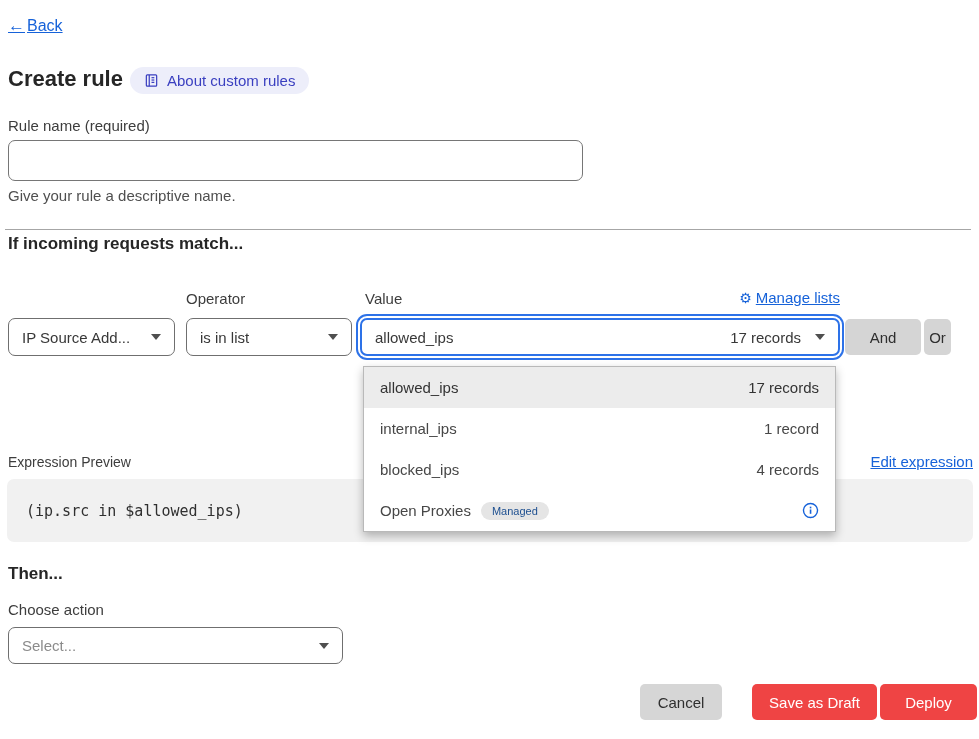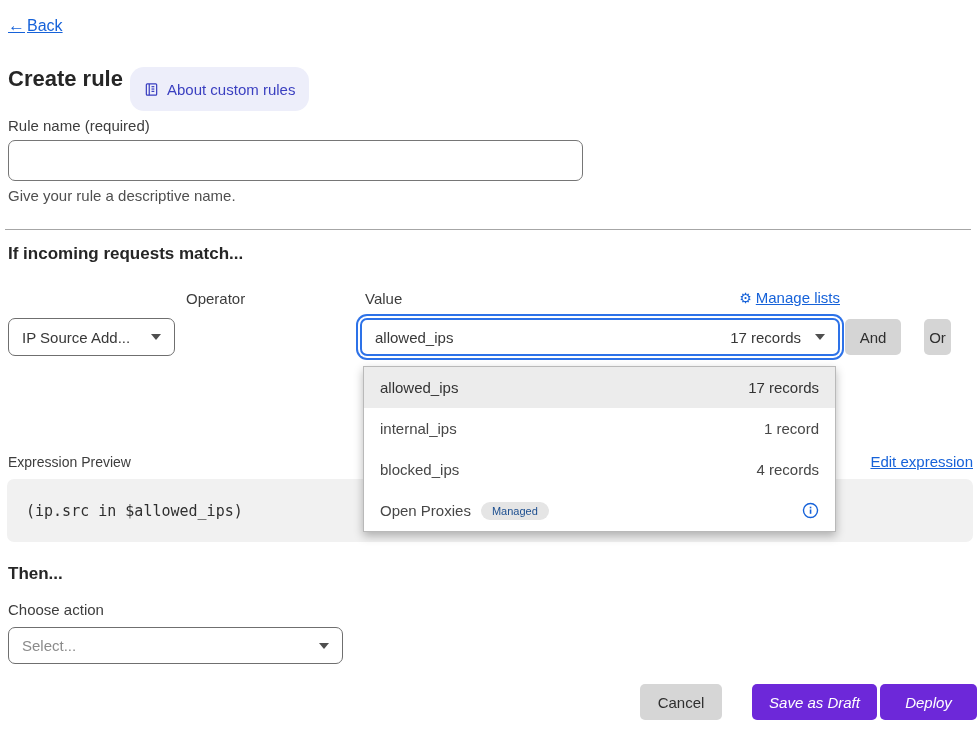--- a/index.html
+++ b/index.html
@@ -13,39 +13,39 @@
   
   .back-link {
     left:8px; top:16px; font-size:16px; color:#1662d9; text-decoration:underline;
     cursor:pointer; display:flex; align-items:center; gap:2px;
   }
   .back-arrow { text-decoration:none; font-size:17px; }
 
   
   .page-title { left:8px; top:66px; font-size:22px; font-weight:700; color:#262626; }
   .about-badge {
-    left:130px; top:67px; height:44px; padding:0 14px; background:#edeefa;
+    left:130px; top:67px; height:27px; padding:0 14px; background:#edeefa;
     border-radius:14px; display:flex; align-items:center; gap:8px;
     color:#3a3fc0; font-size:15px; cursor:pointer;
   }
 
   
   .field-label { font-size:15px; color:#3d3d3d; }
   .rule-name-label { left:8px; top:117px; }
   .rule-name-input {
     left:8px; top:140px; width:575px; height:41px; border:1px solid #767676;
     border-radius:7px; background:#fff; font:15px "Liberation Sans",sans-serif;
     padding:0 12px; color:#333; outline:none;
   }
   .rule-helper { left:8px; top:187px; font-size:15px; color:#4f4f4f; }
 
   .divider { left:5px; top:229px; width:966px; height:0; border-top:1px solid #a6a6a6; }
 
   .section-heading { font-size:17px; font-weight:700; color:#262626; }
-  .match-heading { left:8px; top:244px; }
+  .match-heading { left:8px; top:234px; }
 
   .label-field { left:8px; top:290px;margin-top:32px; }
   .label-operator { left:186px; top:290px; }
   .label-value { left:365px; top:290px; }
 
   .manage-lists {
     left:360px; top:289px; width:480px; text-align:right; font-size:15px;
   }
   .manage-lists a {
     color:#1662d9; text-decoration:underline; cursor:pointer;
@@ -67,21 +67,21 @@
   .value-right { display:flex; align-items:center; gap:14px; }
   .chevron {
     width:0; height:0; border-left:5.5px solid transparent;
     border-right:5.5px solid transparent; border-top:6.5px solid #4f4f4f;
   }
   .gray-btn {
     background:#d5d5d5; border:none; border-radius:5px; color:#2f2f2f;
     font:15px "Liberation Sans",sans-serif; cursor:pointer;
     display:flex; align-items:center; justify-content:center;
   }
-  .and-btn { left:845px; top:319px; width:56px; height:36px; }
+  .and-btn { left:845px; top:319px; width:76px; height:36px; }
   .or-btn  { left:924px; top:319px; width:27px; height:36px; }
 
   
   .dropdown-panel {
     left:363px; top:366px; width:473px; background:#fff;
     border:1px solid #b9b9b9; box-shadow:0 4px 9px rgba(0,0,0,0.28); z-index:5;
   }
   .dd-row {
     height:41px; display:flex; align-items:center; justify-content:space-between;
     padding:0 16px; font-size:15px; color:#474747; cursor:pointer;
@@ -115,21 +115,21 @@
   .action-select { left:8px; top:627px; width:335px; height:37px; }
   .placeholder-text { color:#8b8b8b; }
 
   
   .footer-btn {
     height:36px; border:none; border-radius:5px;
     font:15px "Liberation Sans",sans-serif; cursor:pointer;
     display:flex; align-items:center; justify-content:center;
   }
   .cancel-btn { left:640px; top:684px; width:82px; background:#d6d6d6; color:#2f2f2f; }
-  .blue-btn { background:#6d28d9; color:#ffffff;font-style:italic; }
+  .blue-btn { background:#ef4444; color:#ffffff; }
   .save-draft-btn { left:752px; top:684px; width:125px; }
   .deploy-btn { left:880px; top:684px; width:97px; }
 </style>
 </head>
 <body>
 
 <div class="screen">
 
   <a class="abs back-link">
     <span class="back-arrow">←</span>
@@ -162,20 +162,24 @@
 
   <div class="abs manage-lists">
     <a><span class="gear-glyph">⚙</span><span>Manage lists</span></a>
   </div>
 
   <div class="abs select-box field-select">
     <span>IP Source Add...</span>
     <span class="chevron"></span>
   </div>
 
+  <div class="abs select-box operator-select">
+    <span>is in list</span>
+    <span class="chevron"></span>
+  </div>
 
   <div class="abs select-box value-select">
     <span>allowed_ips</span>
     <span class="value-right">
       <span>17 records</span>
       <span class="chevron"></span>
     </span>
   </div>
 
   <button class="abs gray-btn and-btn">And</button>

